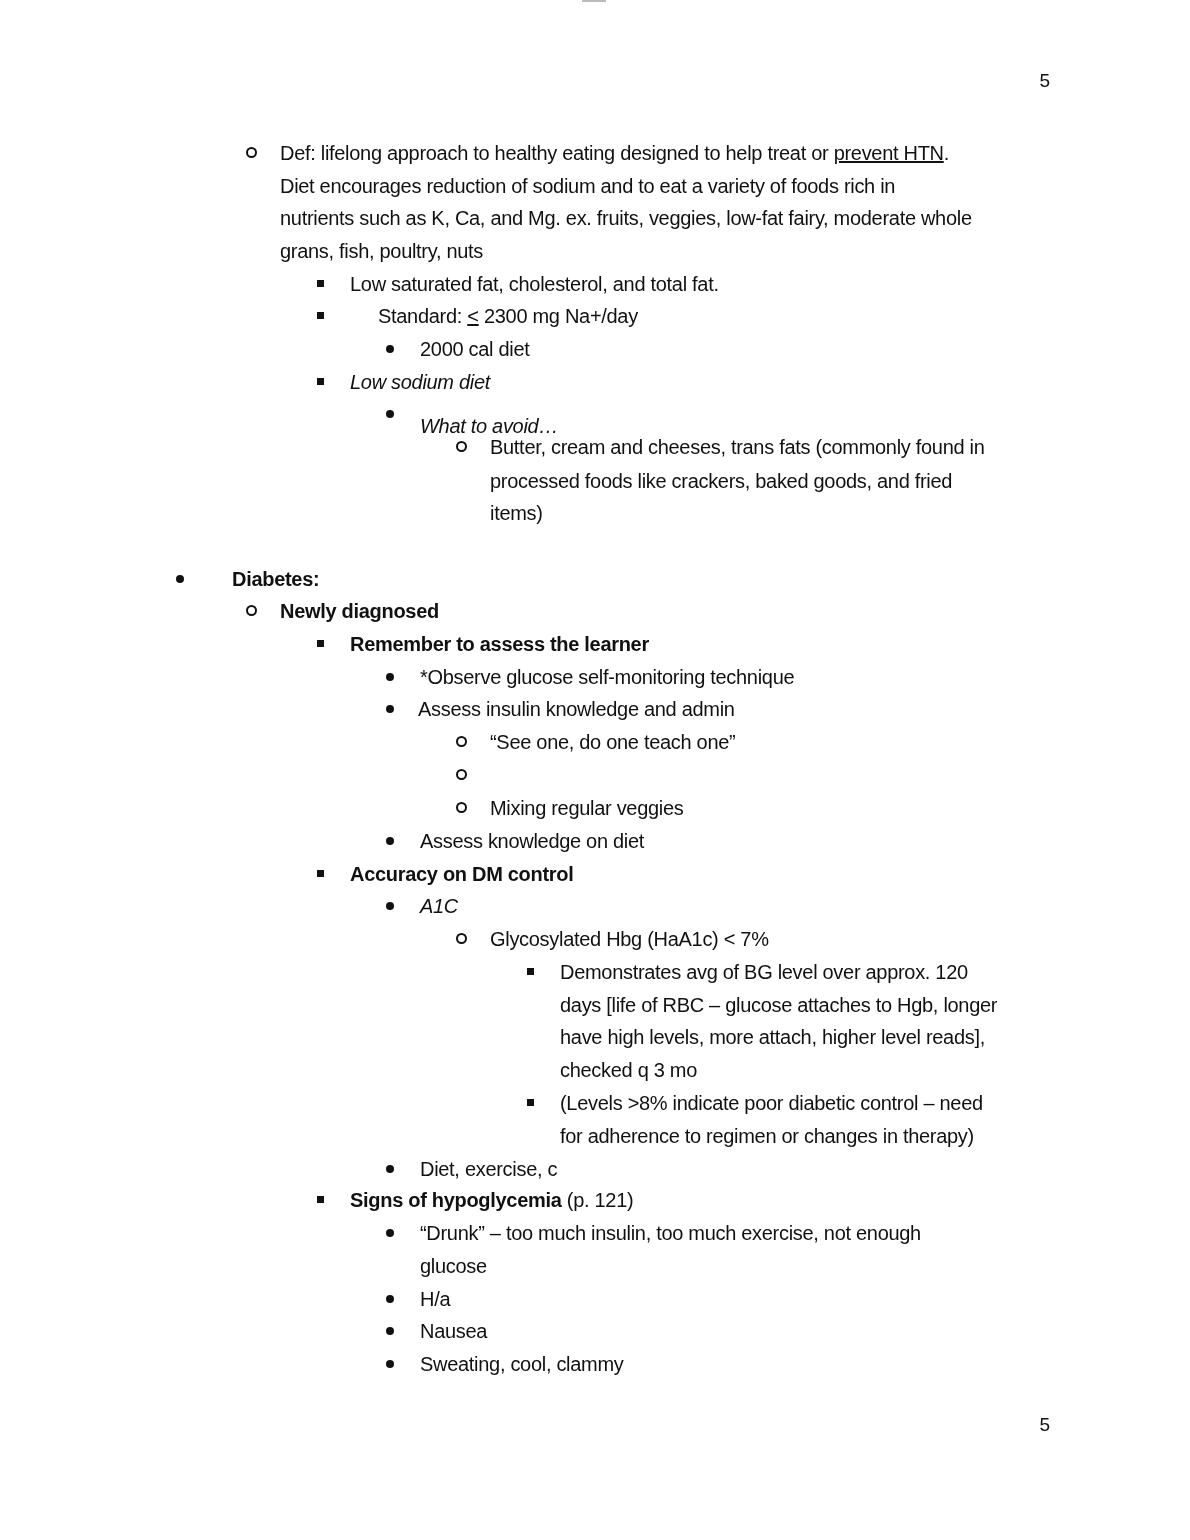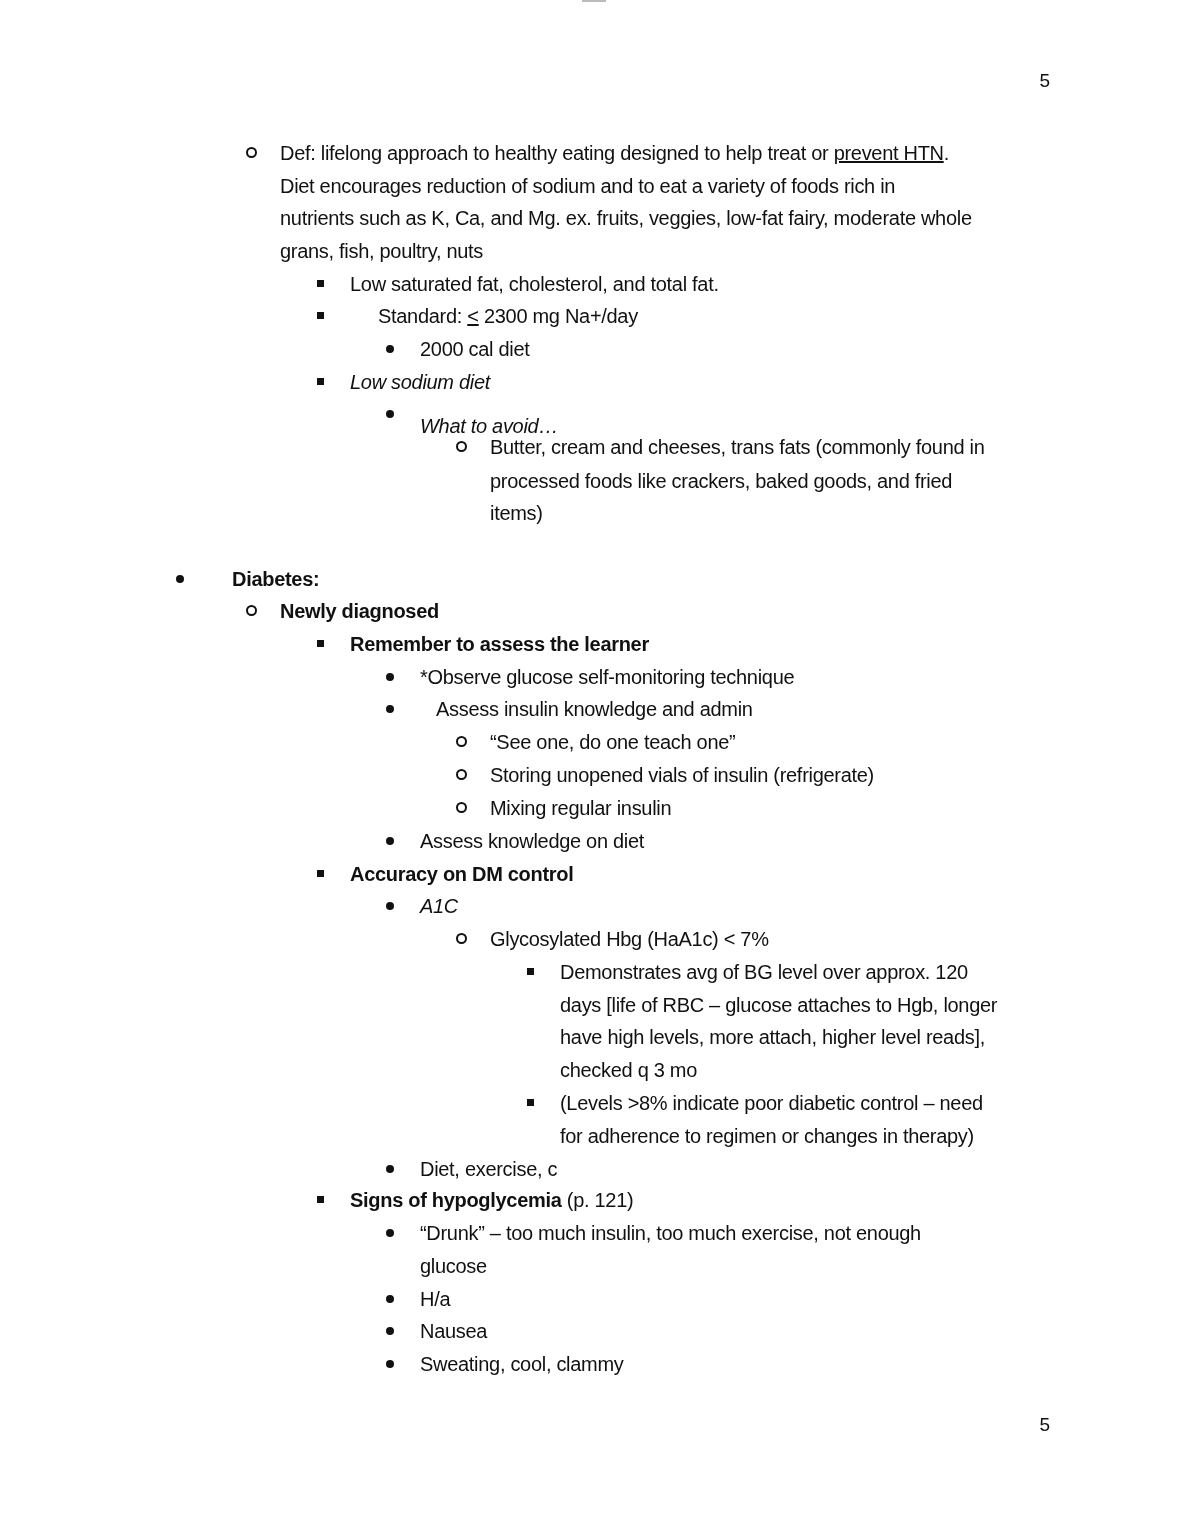--- a/index.html
+++ b/index.html
@@ -56,30 +56,29 @@
   <span class="bul circ" style="left:246px; top:595px;"></span>
   <div class="line b" style="left:280px; top:595px;">Newly diagnosed</div>
 
   <span class="bul sq" style="left:317px; top:628px;"></span>
   <div class="line b" style="left:350px; top:628px;">Remember to assess the learner</div>
 
   <span class="bul dot" style="left:386px; top:661px;"></span>
   <div class="line" style="left:420px; top:661px;">*Observe glucose self-monitoring technique</div>
 
   <span class="bul dot" style="left:386px; top:693px;"></span>
-  <div class="line" style="left:436px; top:693px;">Assess insulin knowledge and admin</div>
+  <div class="line" style="left:418px; top:693px;">Assess insulin knowledge and admin</div>
 
   <span class="bul circ" style="left:456px; top:726px;"></span>
   <div class="line" style="left:490px; top:726px;">“See one, do one teach one”</div>
 
   <span class="bul circ" style="left:456px; top:759px;"></span>
-  <div class="line" style="left:490px; top:759px;">Storing unopened vials of insulin (refrigerate)</div>
 
   <span class="bul circ" style="left:456px; top:792px;"></span>
-  <div class="line" style="left:490px; top:792px;">Mixing regular insulin</div>
+  <div class="line" style="left:490px; top:792px;">Mixing regular veggies</div>
 
   <span class="bul dot" style="left:386px; top:825px;"></span>
   <div class="line" style="left:420px; top:825px;">Assess knowledge on diet</div>
 
   <span class="bul sq" style="left:317px; top:858px;"></span>
   <div class="line b" style="left:350px; top:858px;">Accuracy on DM control</div>
 
   <span class="bul dot" style="left:386px; top:890px;"></span>
   <div class="line i" style="left:420px; top:890px;">A1C</div>
 

